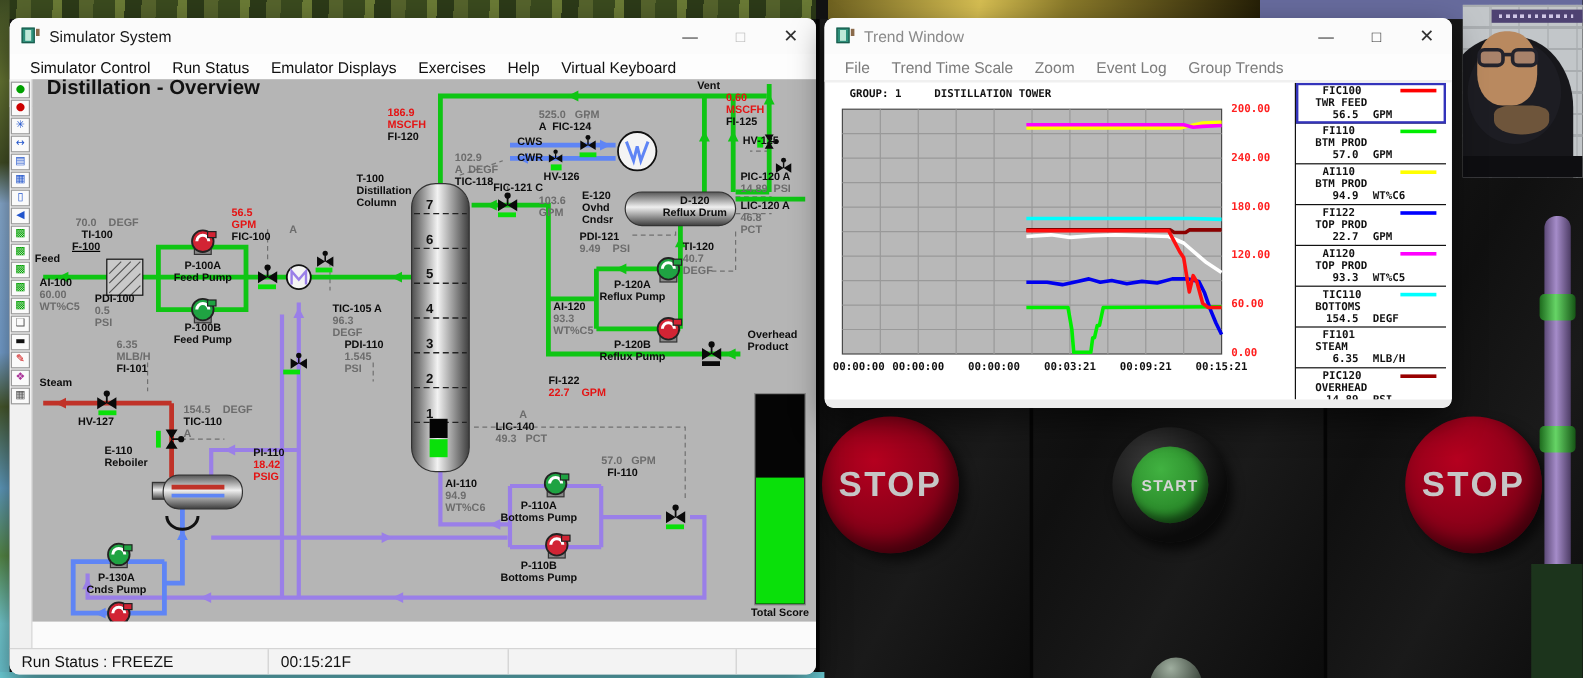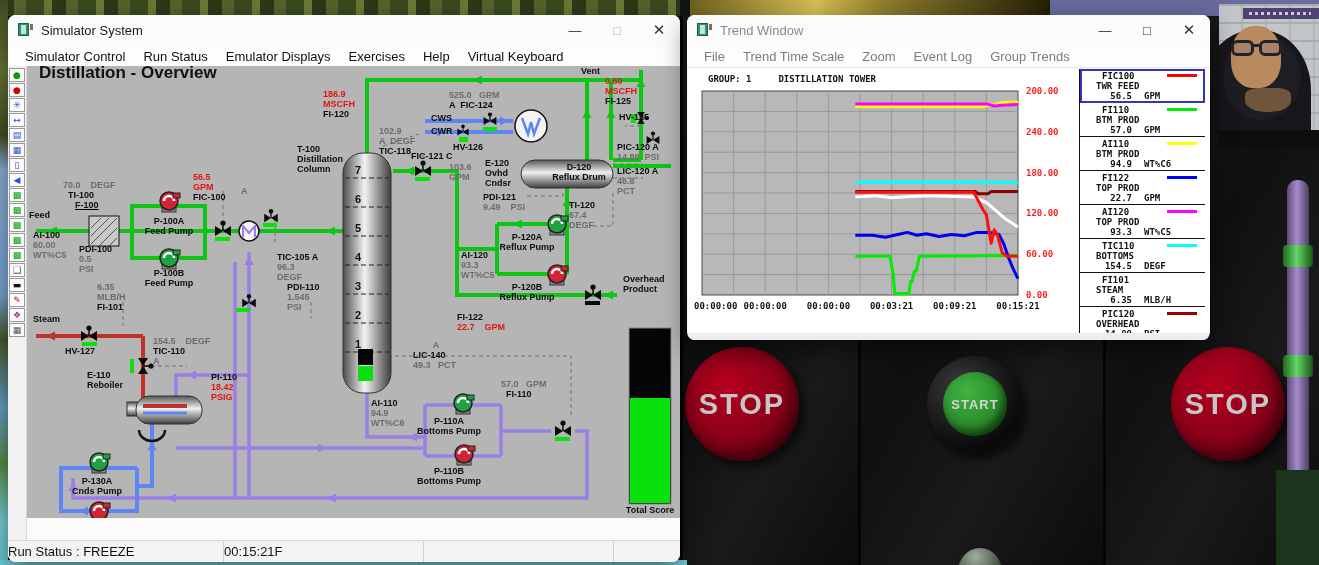--- a/index.html
+++ b/index.html
@@ -89,21 +89,21 @@
   #diag-svg { position:absolute; left:0; top:0; }
   .dlabel { position:absolute; font-size:9px; line-height:10px; white-space:pre; }
   .dlabel .t { color:#0d0d0d; font-weight:bold; }
   .dlabel .v { color:#6c6c6c; font-weight:bold; }
   .dlabel .r { color:#e41414; font-weight:bold; }
   .dlabel .big { color:#111; font-weight:bold; font-size:17px; }
   .dlabel.ctr { text-align:center; transform:translateX(-50%); }
 
   #statusbar { position:absolute; left:0; bottom:0; width:672px; height:22px; background:#f3f3f3; border-top:1px solid #d5d5d5;
     display:flex; font-size:13px; color:#111; align-items:center; }
-  .sb-cell { height:100%; display:flex; align-items:center; border-right:1px solid #cfcfcf; }
+  .sb-cell { height:100%; display:flex; align-items:center; padding-left:10px; border-right:1px solid #cfcfcf; }
 
   
   #trendwin { left:687px; top:15px; width:523px; height:325px; background:#f6f6f6; }
   #trend-content { position:absolute; left:1px; top:54px; width:521px; height:264px; background:#fff; overflow:hidden;
     font-family:"DejaVu Sans Mono", monospace; }
   #trend-footer { position:absolute; left:1px; top:318px; width:521px; height:7px; background:#ededed; }
   #group-hdr { position:absolute; left:20px; top:5px; font-size:9px; font-weight:bold; color:#111; white-space:pre; }
   .ytick { position:absolute; font-size:9px; font-weight:bold; color:#ff2020; }
   .xtick { position:absolute; font-size:9px; font-weight:bold; color:#111; }
   #pens { position:absolute; left:391px; top:0; width:126px; height:264px; border-left:1px solid #111; }
@@ -473,35 +473,35 @@
           <div class="dlabel" style="left: 422px; top: 24px;"><div class="v">525.0   GPM</div><div class="t">A  FIC-124</div></div>
           <div class="dlabel" style="left: 352px; top: 60px;"><div class="v">102.9</div><div class="v">A  DEGF</div><div class="t">TIC-118</div></div>
           <div class="dlabel" style="left: 426px; top: 76px;"><div class="t">HV-126</div></div>
           <div class="dlabel" style="left: 384px; top: 85px;"><div class="t">FIC-121 C</div></div>
           <div class="dlabel" style="left: 422px; top: 96px;"><div class="v">103.6</div><div class="v">GPM</div></div>
           <div class="dlabel" style="left: 458px; top: 92px;"><div class="t">E-120</div><div class="t">Ovhd</div><div class="t">Cndsr</div></div>
           <div class="dlabel ctr" style="left: 536px; top: 96px; margin-left: 16px;"><div class="t">D-120</div><div class="t">Reflux Drum</div></div>
           <div class="dlabel" style="left: 590px; top: 76px;"><div class="t">PIC-120 A</div><div class="v">14.89  PSI</div></div>
           <div class="dlabel" style="left: 590px; top: 100px;"><div class="t">LIC-120 A</div><div class="v">46.8</div><div class="v">PCT</div></div>
           <div class="dlabel" style="left: 456px; top: 126px;"><div class="t">PDI-121</div><div class="v">9.49    PSI</div></div>
-          <div class="dlabel" style="left: 542px; top: 134px;"><div class="t">TI-120</div><div class="v">67.4</div><div class="v">DEGF</div></div>
+          <div class="dlabel" style="left: 542px; top: 134px;"><div class="t">TI-120</div><div class="v">40.7</div><div class="v">DEGF</div></div>
           <div class="dlabel ctr" style="left: 500px; top: 166px;"><div class="t">P-120A</div><div class="t">Reflux Pump</div></div>
           <div class="dlabel ctr" style="left: 500px; top: 216px;"><div class="t">P-120B</div><div class="t">Reflux Pump</div></div>
           <div class="dlabel" style="left: 434px; top: 184px;"><div class="t">AI-120</div><div class="v">93.3</div><div class="v">WT%C5</div></div>
           <div class="dlabel" style="left: 596px; top: 208px;"><div class="t">Overhead</div><div class="t">Product</div></div>
           <div class="dlabel" style="left: 430px; top: 246px;"><div class="t">FI-122</div><div class="r">22.7    GPM</div></div>
           <div class="dlabel" style="left: 386px; top: 274px;"><div class="v">        A</div><div class="t">LIC-140</div><div class="v">49.3   PCT</div></div>
           <div class="dlabel" style="left: 344px; top: 332px;"><div class="t">AI-110</div><div class="v">94.9</div><div class="v">WT%C6</div></div>
           <div class="dlabel" style="left: 474px; top: 313px;"><div class="v">57.0   GPM</div><div class="t">  FI-110</div></div>
           <div class="dlabel ctr" style="left: 422px; top: 350px;"><div class="t">P-110A</div><div class="t">Bottoms Pump</div></div>
           <div class="dlabel ctr" style="left: 422px; top: 400px;"><div class="t">P-110B</div><div class="t">Bottoms Pump</div></div>
           <div class="dlabel ctr" style="left: 623px; top: 439px;"><div class="t">Total Score</div></div>
           <div class="dlabel" style="left: 36px; top: 114px;"><div class="v">70.0    DEGF</div><div class="t">  TI-100</div></div>
           <div class="dlabel" style="left: 2px; top: 144px;"><div class="t">Feed</div></div>
-          <div class="dlabel" style="left: 48px; top: 134px; text-decoration: underline;"><div class="t">F-100</div></div>
+          <div class="dlabel" style="left: 33px; top: 134px; text-decoration: underline;"><div class="t">F-100</div></div>
           <div class="dlabel" style="left: 6px; top: 164px;"><div class="t">AI-100</div><div class="v">60.00</div><div class="v">WT%C5</div></div>
           <div class="dlabel" style="left: 52px; top: 178px;"><div class="t">PDI-100</div><div class="v">0.5</div><div class="v">PSI</div></div>
           <div class="dlabel ctr" style="left: 142px; top: 150px;"><div class="t">P-100A</div><div class="t">Feed Pump</div></div>
           <div class="dlabel ctr" style="left: 142px; top: 202px;"><div class="t">P-100B</div><div class="t">Feed Pump</div></div>
           <div class="dlabel" style="left: 166px; top: 106px;"><div class="r">56.5</div><div class="r">GPM</div><div class="t">FIC-100</div></div>
           <div class="dlabel" style="left: 214px; top: 120px;"><div class="v">A</div></div>
           <div class="dlabel" style="left: 250px; top: 186px;"><div class="t">TIC-105 A</div><div class="v">96.3</div><div class="v">DEGF</div></div>
           <div class="dlabel" style="left: 70px; top: 216px;"><div class="v">6.35</div><div class="v">MLB/H</div><div class="t">FI-101</div></div>
           <div class="dlabel" style="left: 6px; top: 248px;"><div class="t">Steam</div></div>
           <div class="dlabel" style="left: 38px; top: 280px;"><div class="t">HV-127</div></div>

